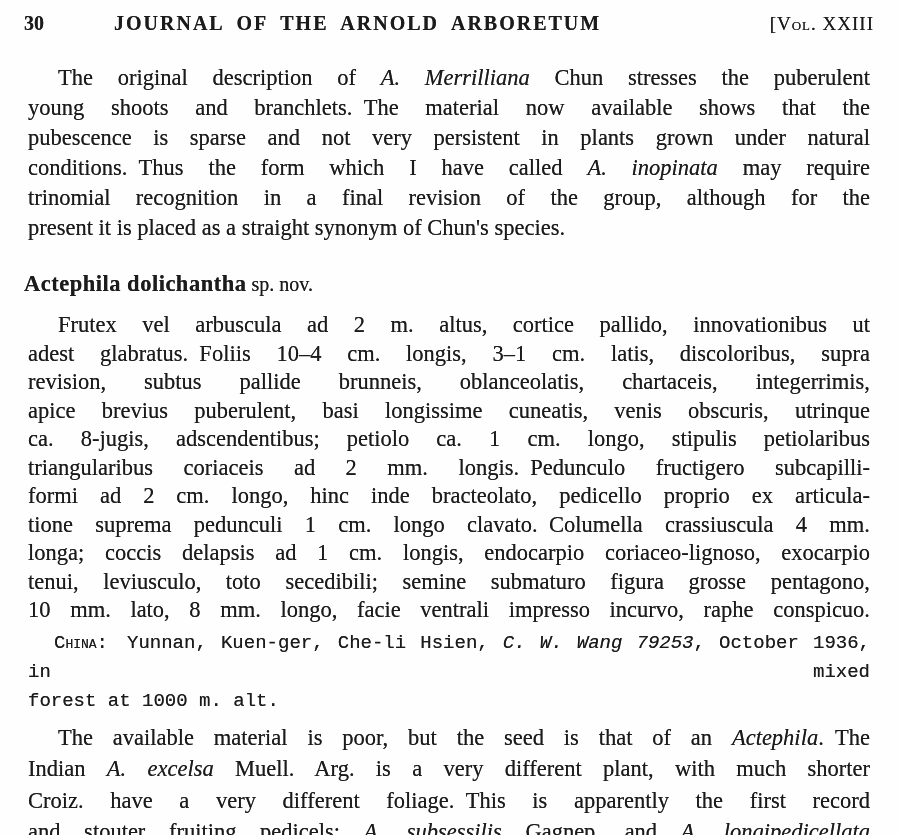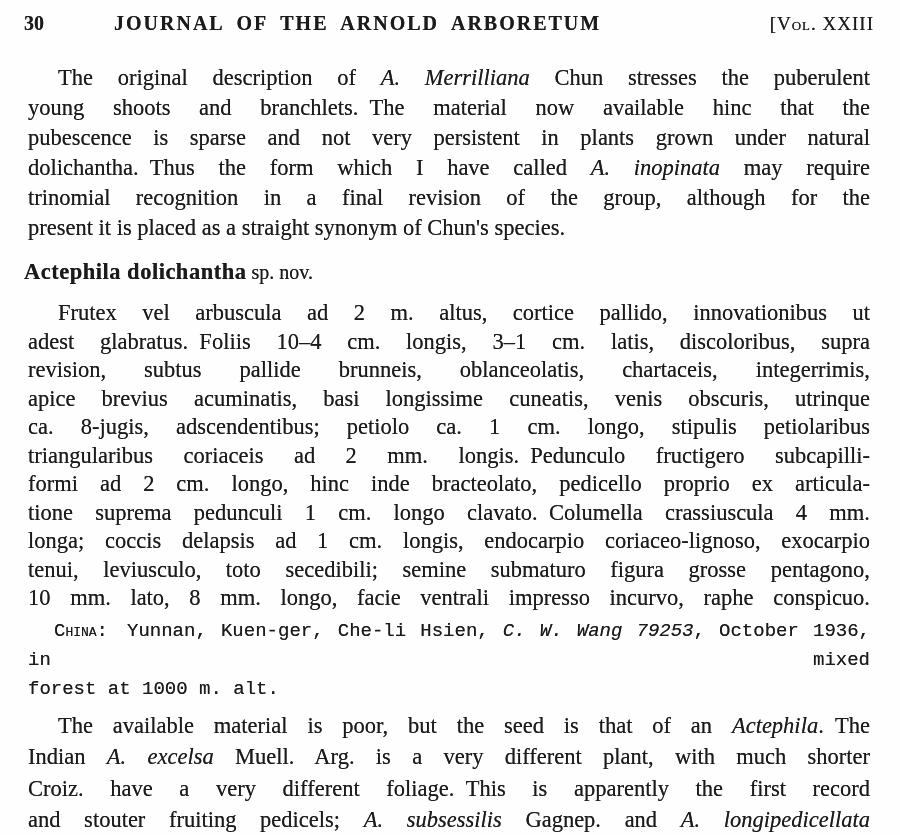--- a/index.html
+++ b/index.html
@@ -48,21 +48,21 @@
   .intro .line { line-height: 30px; }
   .latin .line { line-height: 28.5px; }
   .disc  .line { line-height: 31.5px; }
   .china .line { font-size: 19px; line-height: 29px; font-family: Liberation Mono, monospace; }
   .line.last { text-align-last: left; }
   .indent { text-indent: 30px; }
   .china .indent { text-indent: 26px; }
   .it { font-style: italic; }
   .sc { font-variant: small-caps; }
   .species {
-    margin: 14px 0 12px 0;
+    margin: 26px 0 12px 0;
     font-size: 22.5px;
     line-height: 30px;
     font-weight: normal;
   }
   .species .name { font-weight: bold; letter-spacing: 0.5px; }
   .species .suffix { font-size: 20px; }
   .china { margin-top: 4px; }
   .disc { margin-top: 6px; }
 </style>
 </head>
@@ -71,34 +71,34 @@
 <div class="page">
 
   <header class="masthead">
     <span class="pagenum">30</span>
     <span class="jtitle">JOURNAL OF THE ARNOLD ARBORETUM</span>
     <span class="volref">[Vol. XXIII</span>
   </header>
 
   <p class="para intro">
     <span class="line indent"><span>The original description of </span><span class="it">A. Merrilliana</span><span> Chun stresses the puberulent</span></span>
-    <span class="line">young shoots and branchlets. The material now available hinc that the</span>
+    <span class="line">young shoots and branchlets. The material now available shows that the</span>
     <span class="line">pubescence is sparse and not very persistent in plants grown under natural</span>
-    <span class="line"><span>dolichantha. Thus the form which I have called </span><span class="it">A. inopinata</span><span> may require</span></span>
+    <span class="line"><span>conditions. Thus the form which I have called </span><span class="it">A. inopinata</span><span> may require</span></span>
     <span class="line">trinomial recognition in a final revision of the group, although for the</span>
     <span class="line last">present it is placed as a straight synonym of Chun's species.</span>
   </p>
 
   <h3 class="species"><b class="name">Actephila dolichantha</b><span class="suffix"> sp. nov.</span></h3>
 
   <p class="para latin">
     <span class="line indent">Frutex vel arbuscula ad 2 m. altus, cortice pallido, innovationibus ut</span>
     <span class="line">adest glabratus. Foliis 10–4 cm. longis, 3–1 cm. latis, discoloribus, supra</span>
     <span class="line">revision, subtus pallide brunneis, oblanceolatis, chartaceis, integerrimis,</span>
-    <span class="line">apice brevius acuminatis, basi longissime cuneatis, venis obscuris, utrinque</span>
+    <span class="line">apice brevius puberulent, basi longissime cuneatis, venis obscuris, utrinque</span>
     <span class="line">ca. 8-jugis, adscendentibus; petiolo ca. 1 cm. longo, stipulis petiolaribus</span>
     <span class="line">triangularibus coriaceis ad 2 mm. longis. Pedunculo fructigero subcapilli-</span>
     <span class="line">formi ad 2 cm. longo, hinc inde bracteolato, pedicello proprio ex articula-</span>
     <span class="line">tione suprema pedunculi 1 cm. longo clavato. Columella crassiuscula 4 mm.</span>
     <span class="line">longa; coccis delapsis ad 1 cm. longis, endocarpio coriaceo-lignoso, exocarpio</span>
     <span class="line">tenui, leviusculo, toto secedibili; semine submaturo figura grosse pentagono,</span>
     <span class="line">10 mm. lato, 8 mm. longo, facie ventrali impresso incurvo, raphe conspicuo.</span>
   </p>
 
   <p class="para china">

